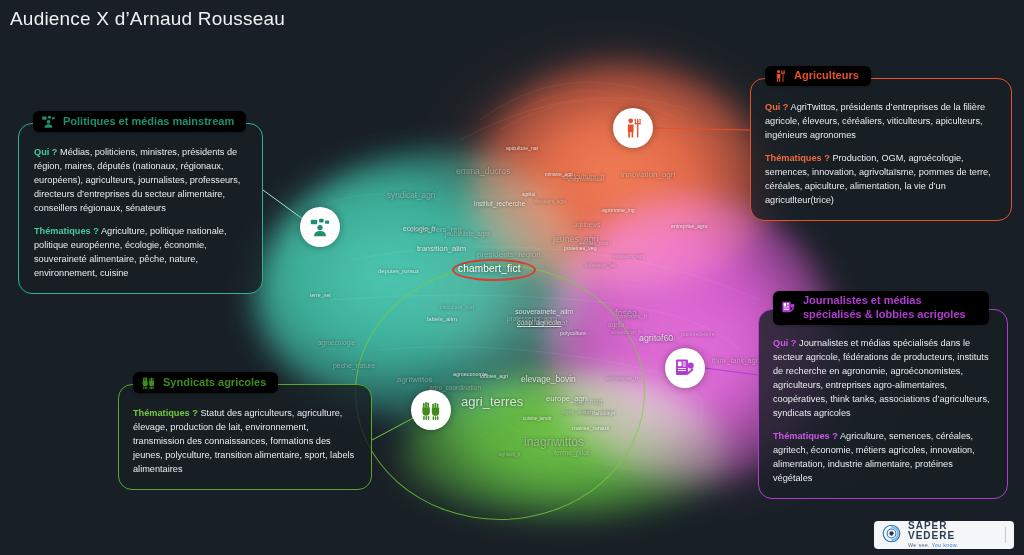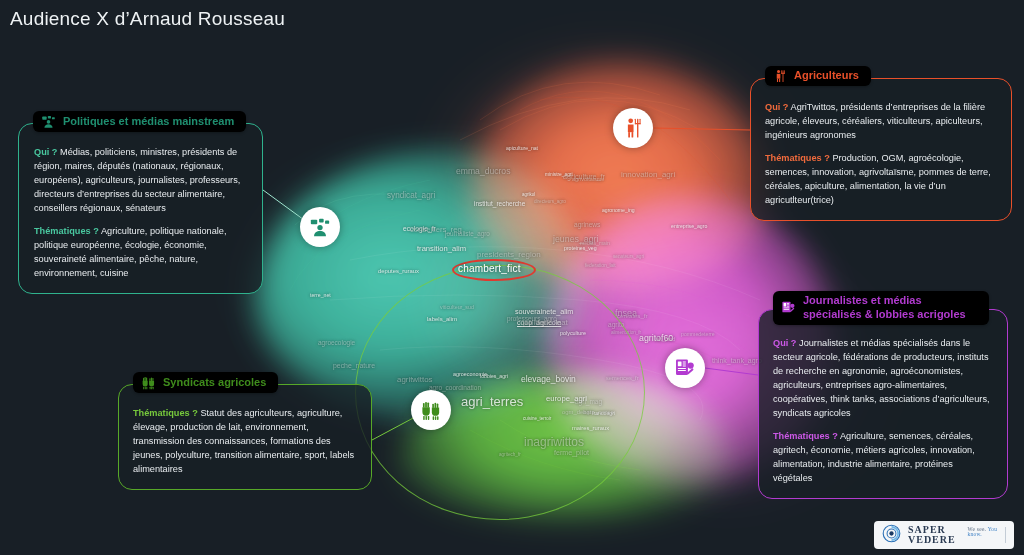--- a/index.html
+++ b/index.html
@@ -143,21 +143,21 @@
   #card-journalistes .lab { color: #cc58e6; }
   #card-journalistes .card-body { margin-top: 14px; }
 
   
   #logo-box {
     position: absolute; left: 874px; top: 521px; width: 140px; height: 28px;
     background: #f4f6f8; border-radius: 4px;
     display: flex; align-items: center; padding: 0 8px; gap: 7px;
   }
   #logo-mark { flex: 0 0 auto; }
-  #logo-text { display: flex; flex-direction: row; line-height: 1; font-family: Liberation Serif, serif; }
+  #logo-text { display: flex; flex-direction: column; line-height: 1; }
   #logo-name { font-size: 10px; font-weight: bold; color: #2a3a52; letter-spacing: 1px; }
   #logo-tagline { font-size: 5.4px; color: #5b6b80; letter-spacing: .3px; margin-top: 2px; }
   #logo-tagline .accent { color: #3b7fc4; }
   #logo-divider { width: 1px; height: 16px; background: #c3ccd6; margin-left: auto; }
 </style>
 </head>
 <body>
 
 <div id="stage">
 

